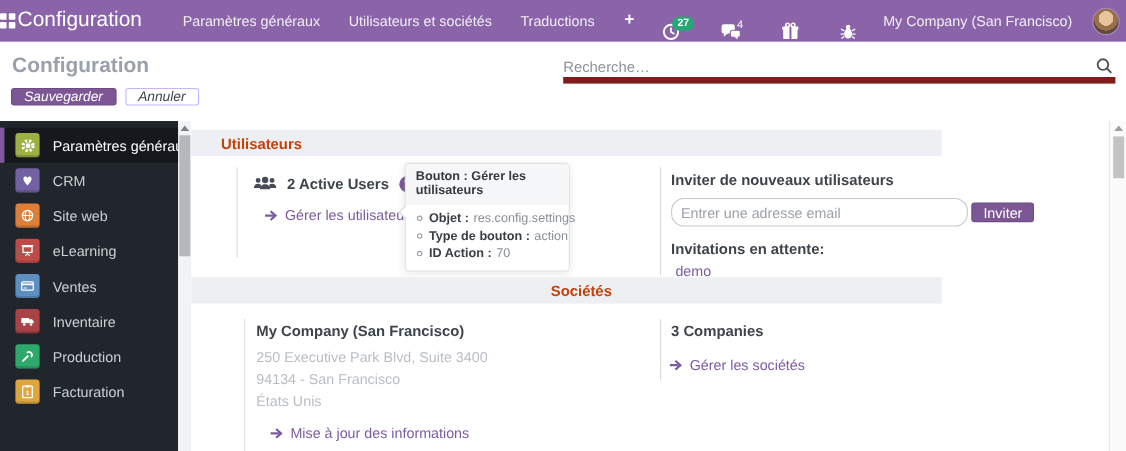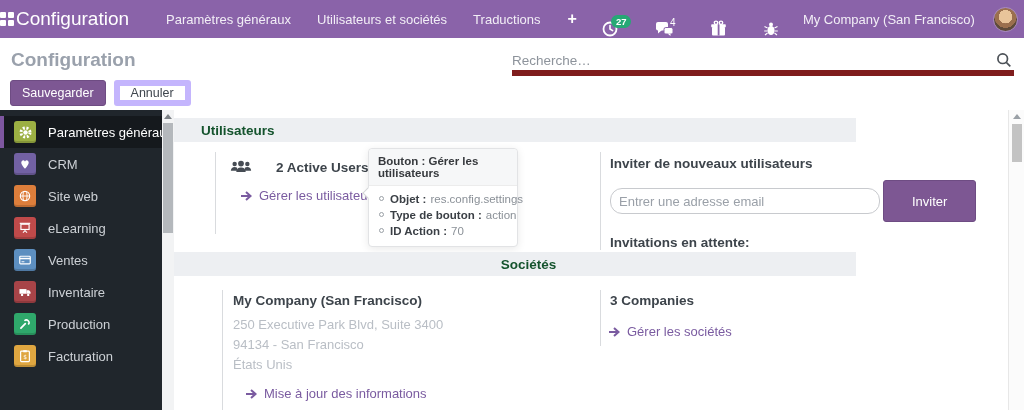--- a/index.html
+++ b/index.html
@@ -24,23 +24,23 @@
   .company-switch { font-size:13px; color:#f2eef6; padding:0 14px; cursor:pointer; white-space:nowrap; }
   .user-menu { display:flex; align-items:center; gap:7px; padding:0 10px 0 4px; cursor:pointer; }
   .avatar { width:25px; height:25px; border-radius:50%;
     background:radial-gradient(circle at 50% 38%, #e8c49a 0 36%, #9a6f4e 37% 60%, #5d4a3a 61%); border:1px solid #a98cc0; }
   .user-name { font-size:13px; color:#f7f3fa; white-space:nowrap; }
 
   
   .control-panel { position:absolute; left:0; top:38px; width:1024px; height:72px; background:#fff; }
   .breadcrumb { position:absolute; left:11px; top:11px; font-size:19px; font-weight:600; color:#9aa1ac; }
   .cp-buttons { position:absolute; left:10px; top:79px; transform:translateY(-50%); display:flex; gap:8px; top:42px; transform:none; }
-  .btn { font-size:12.5px; padding:0 11px; border-radius:3px; cursor:pointer; line-height:14px; }
+  .btn { font-size:12.5px; padding:0 11px; border-radius:3px; cursor:pointer; line-height:14px;font-style:italic; }
   .btn-primary { background:#7d5793; border:1px solid #6e4c83; color:#fff; }
-  .btn-secondary { background:#fff; border:6px solid #c4b5fd; color:#3f464e; }
+  .btn-secondary { background:#fff; border:1px solid #c4b5fd; color:#3f464e; }
   .searchbox { position:absolute; left:512px; top:12px; width:502px; height:26px;
     border-bottom:6px solid #7f1d1d; display:flex; align-items:center; }
   .searchbox input { flex:1; border:none; outline:none; font-size:13.5px; color:#3f464e; background:transparent; }
   .searchbox input::placeholder { color:#8d939b; }
   .search-ico { flex:0 0 auto; margin-right:2px; }
 
   
   .sidebar { position:absolute; left:0; top:110px; width:162px; height:300px; background:#20262c; padding-top:6px; }
   .side-item { height:32px; display:flex; align-items:center; cursor:pointer; padding-left:14px; }
   .side-item.selected { background:#15191d; border-left:4px solid #7e57a0; padding-left:10px; }
@@ -56,24 +56,24 @@
   .scroll-left .thumb { position:absolute; left:1px; top:13px; width:10px; height:110px; background:#b4b8bc; }
 
   
   .scroll-right { position:absolute; left:1008px; top:110px; width:16px; height:300px; background:#fbfbfb; border-left:1px solid #e7e7e7; }
   .scroll-right .arrow-up { position:absolute; left:4px; top:4px; width:0; height:0;
     border-left:4px solid transparent; border-right:4px solid transparent; border-bottom:5px solid #9aa0a6; }
   .scroll-right .thumb { position:absolute; left:3px; top:14px; width:10px; height:38px; background:#c3c3c3; }
 
   .content { position:absolute; left:174px; top:110px; width:834px; height:300px; background:#fff; }
   .section-bar { position:absolute; left:0; width:682px; height:24px; background:#edeff2;
-    display:flex; align-items:center; padding-left:27px; font-size:13.5px; font-weight:bold; color:#14532d; }
+    display:flex; align-items:center; padding-left:27px; font-size:13.5px; font-weight:bold; color:#c2410c; }
   .vsep { position:absolute; width:1px; background:#d9dbde; }
 
-  .active-users-row { position:absolute; left:56px; top:49px; display:flex; align-items:center; gap:24px; }
+  .active-users-row { position:absolute; left:56px; top:49px; display:flex; align-items:center; gap:9px; }
   .active-users-label { font-size:13.5px; font-weight:bold; color:#3d444b; }
   .q-badge { width:15px; height:15px; border-radius:50%; background:#7b5a9b; color:#fff; font-size:10px; font-weight:bold;
     display:flex; align-items:center; justify-content:center; cursor:pointer; }
   .link-row { display:flex; align-items:center; gap:6px; cursor:pointer; }
   .link-text { font-size:13px; color:#7a5ba0; }
 
   
   .tooltip { position:absolute; left:194px; top:38px; width:150px; background:#fff; border:1px solid #e2e3e5;
     border-radius:4px; box-shadow:0 2px 8px rgba(0,0,0,.09); }
   .tooltip-arrow { position:absolute; left:-5px; top:40px; width:8px; height:8px; background:#fff;
@@ -86,22 +86,22 @@
   .tt-bullet { width:5px; height:5px; border:1px solid #9aa0a6; border-radius:50%; margin:0 6px 1px 2px; flex:0 0 auto; align-self:center; }
   .tt-label { font-weight:bold; color:#3a3f45; white-space:nowrap; }
   .tt-value { color:#8a9097; margin-left:4px; white-space:nowrap; }
 
   
   .invite-title { font-size:13.5px; font-weight:bold; color:#3d444b; }
   .invite-row { display:flex; align-items:center; margin-top:9px; }
   .invite-input { width:270px; height:26px; border:1px solid #c8cace; border-radius:12px; padding:0 8px;
     font-size:13px; color:#3f464e; outline:none; }
   .invite-input::placeholder { color:#9aa0a8; }
-  .invite-btn { height:42px; margin-left:3px; background:#7d5793; border:1px solid #6e4c83; border-radius:3px;
-    color:#fff; font-size:13px; padding:0 28px; cursor:pointer; }
+  .invite-btn { height:18px; margin-left:3px; background:#7d5793; border:1px solid #6e4c83; border-radius:3px;
+    color:#fff; font-size:13px; padding:0 10px; cursor:pointer; }
   .pending-label { font-size:13.5px; font-weight:bold; color:#3d444b; }
   .pending-link { font-size:13px; color:#7a5ba0; cursor:pointer; }
 
   
   .company-name { font-size:13.5px; font-weight:bold; color:#3d444b; }
   .addr-line { font-size:13px; color:#b9bec5; line-height:20px; }
 </style>
 </head>
 <body>
 

